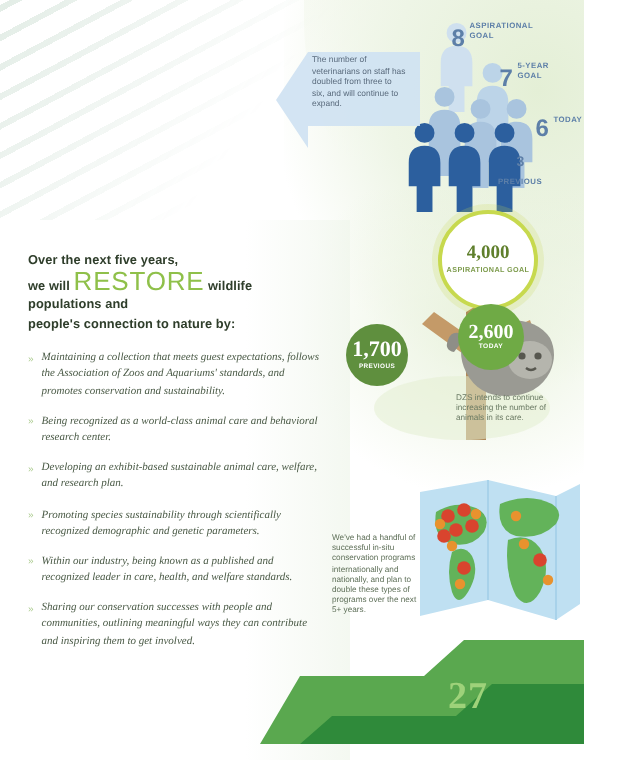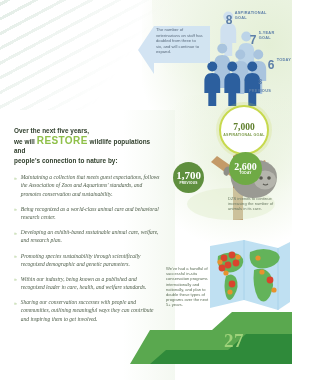--- a/index.html
+++ b/index.html
@@ -33,21 +33,21 @@
   .bg-leftfade{position:absolute;left:0;bottom:0;width:175px;height:270px;
     background:linear-gradient(90deg,#ffffff 70%, rgba(240,246,236,.75) 100%);
   }
 
   
   .left-col{position:absolute;left:14px;top:126px;width:148px;}
   .headline{
     font-size:6.4px;line-height:9.6px;font-weight:bold;color:#2f3e2b;
     letter-spacing:.05px;margin:0 0 8px 0;
   }
-  .restore{color:#8fc04a;font-weight:bold;font-size:10px;letter-spacing:.4px;}
+  .restore{color:#8fc04a;font-weight:normal;font-size:13px;letter-spacing:.4px;}
   .bullets{list-style:none;margin:0;padding:0;}
   .bullet{display:flex;gap:4px;margin-bottom:7.2px;}
   .bullet-mark{color:#a8c98a;font-size:5px;line-height:8px;flex:0 0 auto;padding-top:.3px;}
   .bullet-text{
     font-size:5.5px;line-height:8.1px;color:#4a5a46;font-style:italic;
     font-family:"Liberation Serif", serif;
   }
 
   
   .staff-zone{position:absolute;right:0;top:4px;width:110px;height:105px;}
@@ -100,21 +100,21 @@
 
   .tree-note{position:absolute;left:61px;top:96px;width:60px;
     font-size:4.1px;line-height:5.2px;color:#6a7a63;}
 
   
   .map-zone{position:absolute;right:0;top:232px;width:130px;height:96px;}
   .map-note{position:absolute;left:4px;top:34px;width:46px;
     font-size:4.1px;line-height:5.2px;color:#5e6f58;}
 
   
-  .footer-band{position:absolute;left:0;bottom:16px;width:256px;height:52px;}
+  .footer-band{position:absolute;left:0;bottom:8px;width:256px;height:52px;}
   .page-num{position:absolute;right:12px;bottom:12px;
     font-size:19px;font-weight:bold;color:#9ed27a;letter-spacing:.5px;
     font-family:"Liberation Serif", serif;}
 </style>
 </head>
 <body>
 
 <div class="page">
 
   <div class="bg-stripes"></div>
@@ -243,21 +243,21 @@
       <path d="M14 8 q-5 10 0 20 q6 12 20 12 q16 0 22 -12 q4 -9 0 -17 q-6 -9 -20 -9 q-16 0 -22 6 z" fill="#9a9a93"></path>
       <ellipse cx="46" cy="22" rx="11" ry="9.5" fill="#b5b5ad"></ellipse>
       <circle cx="42" cy="20" r="1.8" fill="#57574f"></circle>
       <circle cx="50" cy="20" r="1.8" fill="#57574f"></circle>
       <path d="M44 26 q2.5 2 5 0" stroke="#57574f" stroke-width="1.2" fill="none"></path>
       <path d="M14 10 q-7 -4 -9 2 q-2 5 3 6" fill="#8e8e87"></path>
       <path d="M20 8 q-6 -5 -9 0 q-2 4 3 6" fill="#8e8e87"></path>
     </svg>
 
     <div class="circ c7000">
-      <span class="cnum">7,000</span>
+      <span class="cnum">4,000</span>
       <span class="ccap">ASPIRATIONAL GOAL</span>
     </div>
     <div class="circ c1700">
       <span class="cnum">1,700</span>
       <span class="ccap">PREVIOUS</span>
     </div>
     <div class="circ c2600">
       <span class="cnum">2,600</span>
       <span class="ccap">TODAY</span>
     </div>

